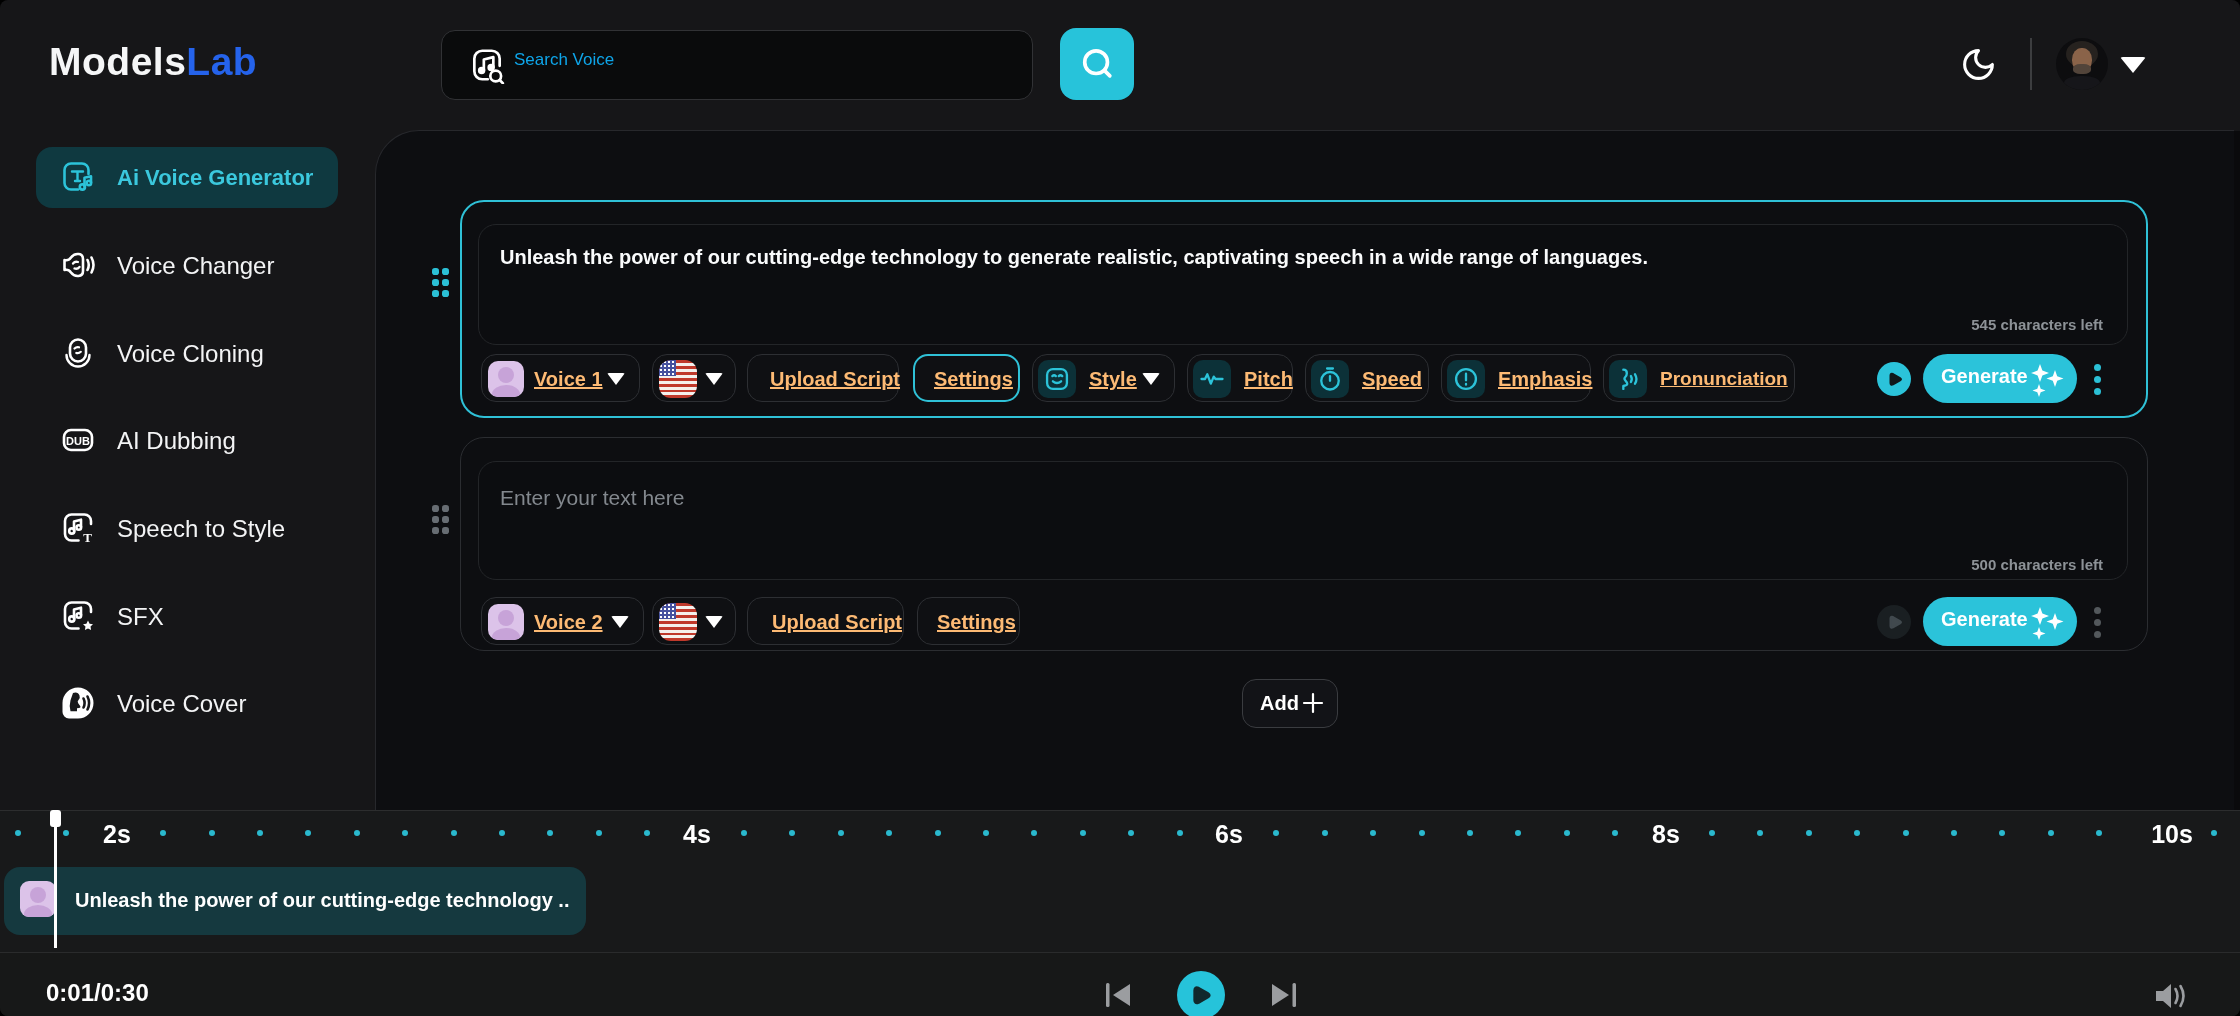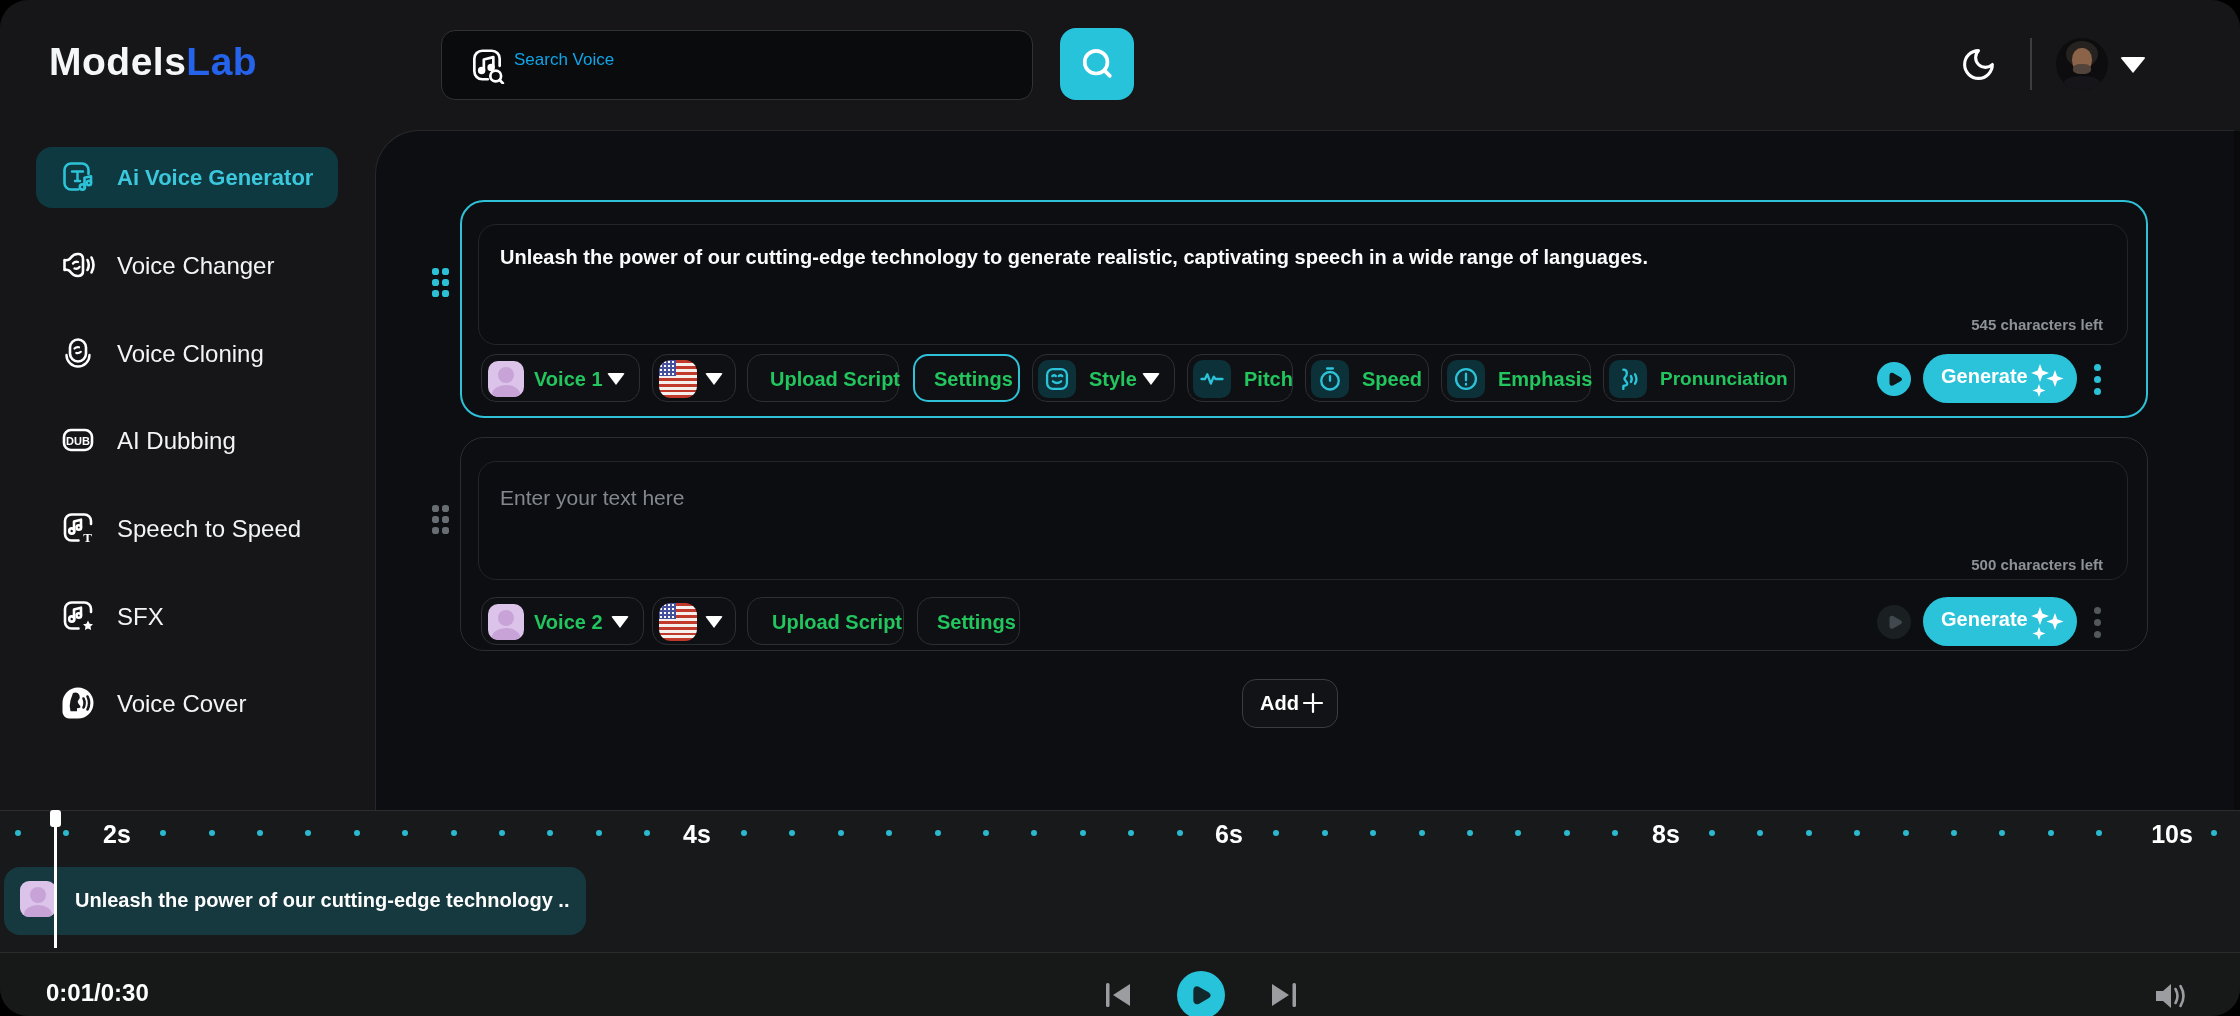--- a/index.html
+++ b/index.html
@@ -1,18 +1,18 @@
 <!DOCTYPE html>
 <html><head>
 <meta charset="utf-8">
 <style>
 * { margin:0; padding:0; box-sizing:border-box; }
 html,body { width:2240px; height:1016px; background:#000; overflow:hidden; }
 body { font-family:"Liberation Sans", sans-serif; }
-.window { position:absolute; left:0; top:0; width:2240px; height:1016px; background:#161618; border-radius:28px; overflow:hidden; }
+.window { position:absolute; left:0; top:0; width:2240px; height:1016px; background:#161618; border-radius:8px; overflow:hidden; }
 .abs { position:absolute; }
 
 
 .logo { left:49px; top:40px; font-size:39px; font-weight:800; color:#f5f6f7; letter-spacing:0.5px; }
 .logo b { color:#2563eb; }
 .searchbar { left:441px; top:30px; width:592px; height:70px; background:#0a0b0c; border:1px solid #313235; border-radius:14px; }
 .searchtxt { left:514px; top:50px; font-size:17px; color:#0ea5e9; }
 .searchbtn { left:1060px; top:28px; width:74px; height:72px; background:#27c3da; border-radius:16px; }
 .hdivider { left:2030px; top:38px; width:2px; height:52px; background:#3c3d3f; }
 .avatar { left:2056px; top:38px; width:52px; height:52px; border-radius:50%; background:#0d0d0f; overflow:hidden; }
@@ -31,21 +31,21 @@
 .card1 { left:460px; top:200px; width:1688px; height:218px; border:2px solid #2fc1d7; border-radius:24px; }
 .card2 { left:460px; top:437px; width:1688px; height:214px; border:1px solid #2b2d31; border-radius:24px; }
 .tx1 { left:478px; top:224px; width:1650px; height:121px; border:1px solid #232528; border-radius:18px; background:#0c0d10; }
 .tx2 { left:478px; top:461px; width:1650px; height:119px; border:1px solid #232528; border-radius:18px; background:#0c0d10; }
 .txmain { left:500px; top:246px; width:1600px; font-size:20px; font-weight:700; color:#fafbfc; }
 .txplaceholder { left:500px; top:486px; font-size:21px; color:#83888e; }
 .charleft { font-size:15px; font-weight:600; color:#8d9297; }
 
 
 .pill { position:absolute; height:48px; background:#0f1013; border:1px solid #2d2f33; border-radius:15px; color:#f4f5f6; }
-.pilltext { position:absolute; font-size:20px; font-weight:700; white-space:nowrap; line-height:26px; color:#22c55e; }
+.pilltext { position:absolute; font-size:20px; font-weight:700; white-space:nowrap; line-height:26px; color:#fdba74;text-decoration:underline; }
 .caret { position:absolute; width:0; height:0; border-left:9px solid transparent; border-right:9px solid transparent; border-top:12px solid #fff; border-radius:2px; }
 .vavatar { position:absolute; left:6px; top:6px; width:36px; height:36px; border-radius:10px; background:#dcc3e9; overflow:hidden; }
 .vhead { position:absolute; left:10px; top:6px; width:16px; height:16px; border-radius:50%; background:#c7a3d8; }
 .vbody { position:absolute; left:4px; top:24px; width:28px; height:18px; border-radius:50% 50% 0 0; background:#c7a3d8; }
 .flag { position:absolute; left:6px; top:5px; width:38px; height:38px; border-radius:12px; overflow:hidden; background:repeating-linear-gradient(#c0392b 0 2.95px, #f5f0ec 2.95px 5.9px); }
 .flagblue { position:absolute; left:0; top:0; width:17px; height:16px; background:#46519e; background-image:radial-gradient(#fff 0.9px, transparent 1px); background-size:4px 4px; }
 .iconchip { position:absolute; left:5px; top:5px; width:38px; height:38px; border-radius:10px; background:#0c3138; }
 .genbtn { position:absolute; height:49px; background:#2bc3da; border-radius:25px; }
 .gentext { position:absolute; font-size:20px; font-weight:700; color:#fff; white-space:nowrap; }
 .playbtn { position:absolute; width:34px; height:34px; border-radius:50%; background:#2bc3da; }
@@ -127,21 +127,21 @@
     <path d="M14.5 13.5 q2 -2 4.5 -1.2 m1.8 4.5 q-2 2 -4.5 1.2" stroke-width="2.2"></path>
     <path d="M6.5 20 a11.5 11.5 0 0 0 23 0" stroke-width="2.4"></path>
   </svg>
 
   <div class="abs sideitem" style="top:427px;">AI Dubbing</div>
   <svg class="abs sideicon" style="top:422px;" viewBox="0 0 36 36" fill="none" stroke="#fff" stroke-width="2.6" stroke-linejoin="round">
     <rect x="4" y="8" width="28" height="20" rx="7"></rect>
     <text x="18" y="23" font-size="11" font-weight="bold" fill="#fff" stroke="none" text-anchor="middle" font-family="Liberation Sans">DUB</text>
   </svg>
 
-  <div class="abs sideitem" style="top:515px;">Speech to Speed</div>
+  <div class="abs sideitem" style="top:515px;">Speech to Style</div>
   <svg class="abs sideicon" style="top:510px;" viewBox="0 0 36 36" fill="none" stroke="#fff" stroke-width="2.6" stroke-linecap="round" stroke-linejoin="round">
     <path d="M31 14 V11 a6.5 6.5 0 0 0 -6.5 -6.5 h-13 A6.5 6.5 0 0 0 5 11 v13 a6.5 6.5 0 0 0 6.5 6.5 h7"></path>
     <path d="M14 21 V11.5 l7 -1.8 v7"></path>
     <circle cx="11.8" cy="21" r="2.6"></circle>
     <circle cx="18.8" cy="17.5" r="2.3"></circle>
     <text x="27.5" y="32" font-size="13" font-weight="bold" fill="#fff" stroke="none" text-anchor="middle" font-family="Liberation Serif">T</text>
   </svg>
 
   <div class="abs sideitem" style="top:603px;">SFX</div>
   <svg class="abs sideicon" style="top:598px;" viewBox="0 0 36 36" fill="none" stroke="#fff" stroke-width="2.6" stroke-linecap="round" stroke-linejoin="round">

